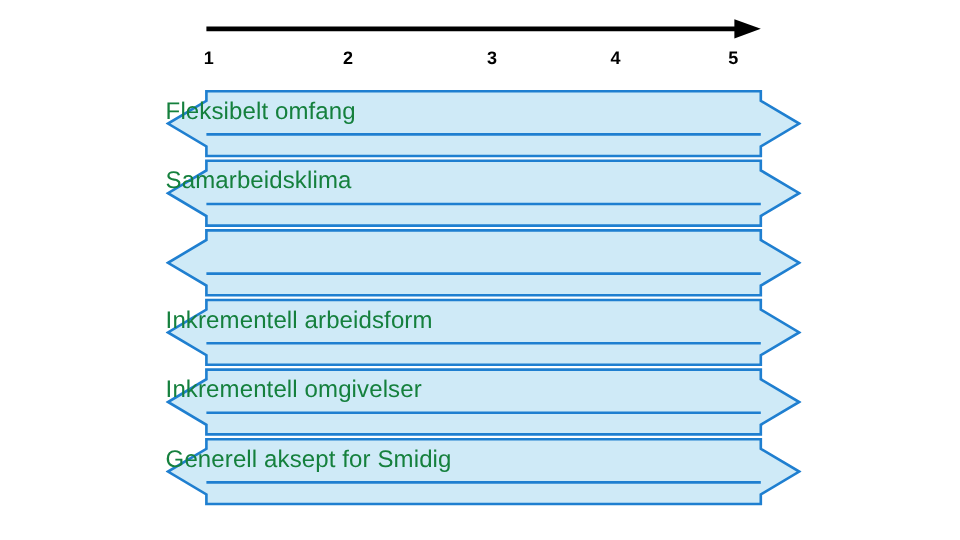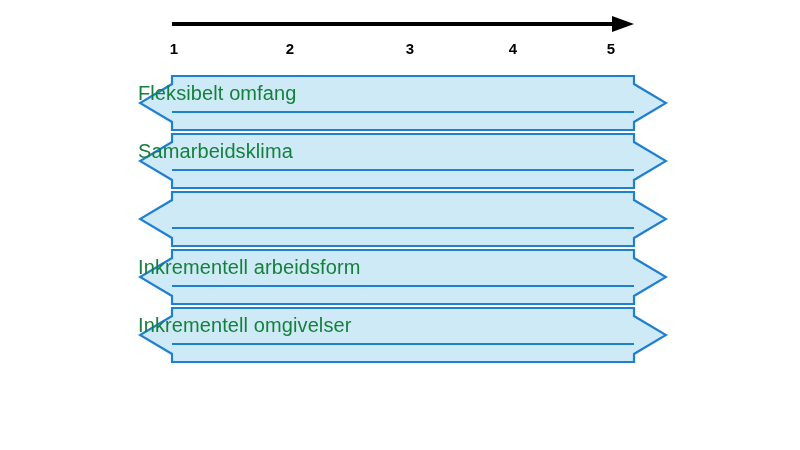--- a/index.html
+++ b/index.html
@@ -130,15 +130,22 @@
     </div>
 
     <div class="bar" style="top:232px;">
       <svg class="bar-svg" width="530" height="58" viewBox="0 0 530 58">
         <path d="M 34 2 L 496 2 L 496 10 L 528 29 L 496 48 L 496 56 L 34 56 L 34 48 L 2 29 L 34 10 Z" fill="#cfeaf7" stroke="#1f7fd0" stroke-width="2.2" stroke-linejoin="miter"></path>
         <path d="M 34 38 L 496 38" stroke="#1f7fd0" stroke-width="2.2" fill="none"></path>
       </svg>
       <div class="bar-label">Inkrementell omgivelser</div>
     </div>
 
+    <div class="bar" style="top:290px;">
+      <svg class="bar-svg" width="530" height="58" viewBox="0 0 530 58">
+        <path d="M 34 2 L 496 2 L 496 10 L 528 29 L 496 48 L 496 56 L 34 56 L 34 48 L 2 29 L 34 10 Z" fill="#cfeaf7" stroke="#1f7fd0" stroke-width="2.2" stroke-linejoin="miter"></path>
+        <path d="M 34 38 L 496 38" stroke="#1f7fd0" stroke-width="2.2" fill="none"></path>
+      </svg>
+      <div class="bar-label">Generell aksept for Smidig</div>
+    </div>
 
   </div>
 </div>
 
 </body></html>

